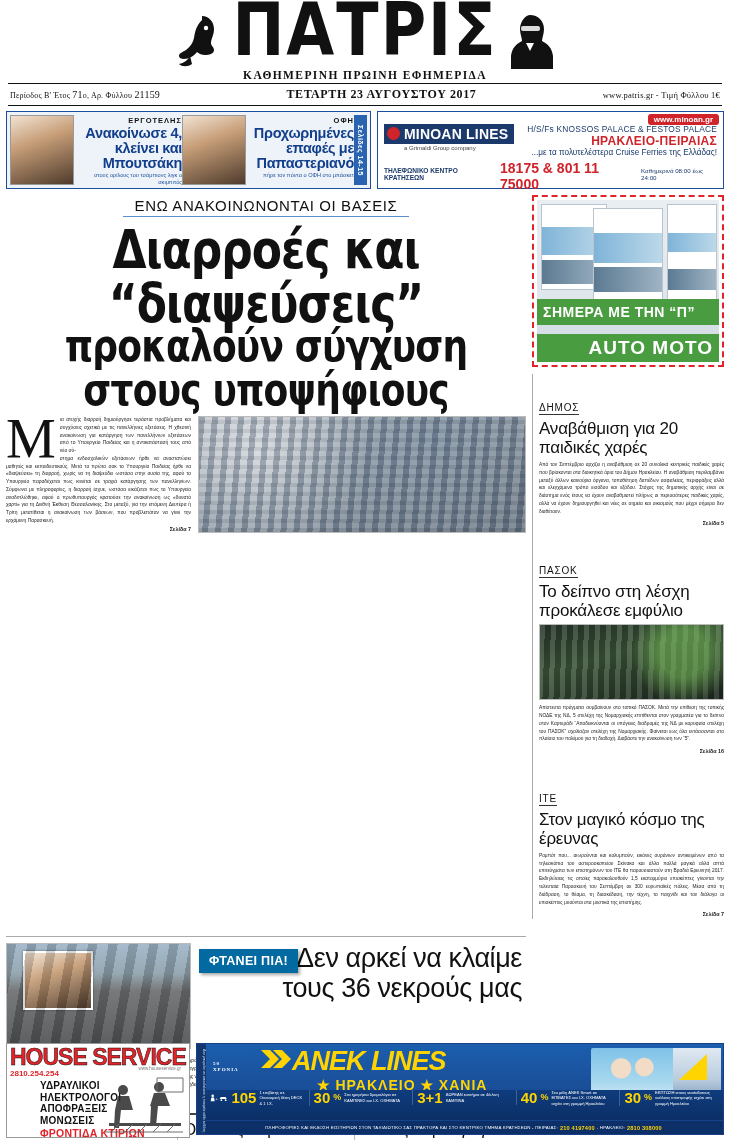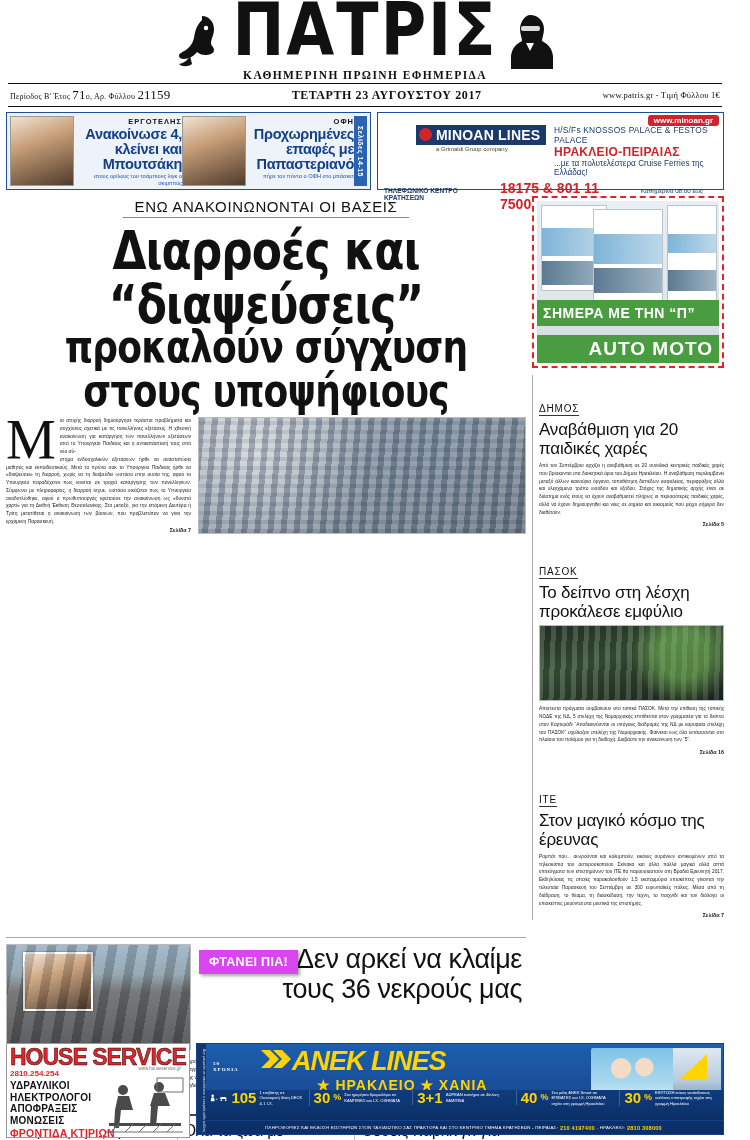--- a/index.html
+++ b/index.html
@@ -25,21 +25,21 @@
     font-weight:bold; font-size:11.5px; letter-spacing:1.4px;
     margin-top:10px; color:#111;
   }
   .mast-rule { border-top:1.6px solid #111; margin:5px 2px 0 2px; }
   .mast-info {
     display:flex; align-items:center; justify-content:space-between;
     padding:3px 4px 3px 4px;
     font-family:"Liberation Serif", serif;
   }
   .mi-left { font-size:8px; letter-spacing:.2px; }
-  .mi-left .big { font-size:13px;text-align:center; }
+  .mi-left .big { font-size:10px;text-align:center; }
   .mi-center { font-size:12px; font-weight:bold; letter-spacing:.6px; }
   .mi-right { font-size:8.5px; letter-spacing:.2px; }
   .mast-rule2 { border-top:1.6px solid #111; margin:0 2px 5px 2px; }
 
   
   .top-strip { display:flex; gap:6px; height:78px; margin-bottom:6px; }
   .sports-box {
     flex:0 0 365px; border:1px solid #1b4f9c; background:#eef3fa;
     display:flex; position:relative; padding:3px;
   }
@@ -55,27 +55,27 @@
     display:flex; align-items:center; justify-content:center;
   }
   .minoan-box {
     flex:1; border:1px solid #1b4f9c; background:#fff; position:relative; padding:4px 6px;
   }
   .mn-url {
     position:absolute; right:4px; top:2px; background:#d1232a; color:#fff;
     font-size:8px; font-weight:bold; padding:1px 6px; border-radius:3px;
   }
   .mn-row { display:flex; gap:8px; align-items:flex-start; margin-top:8px;}
-  .mn-logo { flex:0 0 130px;margin-left:32px; }
+  .mn-logo { flex:0 0 130px; }
   .mn-logo-bar { background:#1b3a6b; color:#fff; font-weight:bold; font-size:14px;
      padding:2px 4px 2px 20px; letter-spacing:.2px; position:relative; }
   .mn-globe { position:absolute; left:3px; top:3px; width:13px;height:13px;border-radius:50%;
      background:#d1232a; }
   .mn-logo-sub { font-size:6px; color:#444; padding-left:20px; margin-top:1px;}
-  .mn-text { flex:1; text-align:left; }
+  .mn-text { flex:1; text-align:right; }
   .mn-l1 { font-size:8.4px; color:#1b3a6b; letter-spacing:.2px;}
   .mn-l2 { font-size:12px; font-weight:bold; color:#d1232a; letter-spacing:.3px; }
   .mn-l3 { font-size:8.2px; color:#1b3a6b; }
   .mn-bot { display:flex; align-items:baseline; justify-content:flex-start; gap:5px; margin-top:3px;}
   .mn-bt1 { font-size:6.6px; font-weight:bold; color:#1b3a6b; }
   .mn-bt2 { font-size:14px; font-weight:bold; color:#d1232a; }
   .mn-bt3 { font-size:6.2px; color:#1b3a6b; }
 
   
   .mainwrap { display:flex; gap:6px; }
@@ -177,41 +177,41 @@
 
   
   .band36 { display:flex; gap:6px; margin-top:8px; border-top:1px solid #aaa; padding-top:6px;}
   .b36-photo { flex:0 0 185px; height:106px; border:1px solid #bbb; position:relative;}
   .b36-right { flex:1; position:relative; }
   .b36-head {
     text-align:right; font-size:27px; line-height:1.12; color:#111; letter-spacing:-.4px;
     padding-right:4px;
   }
   .ftanei {
-    position:absolute; left:2px; top:6px; background:#d946ef; color:#fff;
+    position:absolute; left:2px; top:6px; background:#0369a1; color:#fff;
     font-weight:bold; font-size:12.5px; padding:5px 10px; letter-spacing:.3px;
     box-shadow:2px 2px 3px rgba(0,0,0,.35);
   }
   .b36-body { font-size:4.9px; line-height:1.6; text-align:justify; margin-top:8px; }
 
   
   .trio { display:flex; gap:6px; margin-top:7px; border-top:2px solid #444; padding-top:6px;}
   .tcol { flex:1; border-right:1px solid #bbb; padding-right:6px; }
   .tcol:last-child { border-right:none; padding-right:0; }
   .t-head { font-size:16px; line-height:1.18; color:#111; letter-spacing:-.2px; }
   .t-photo { height:72px; margin-top:5px; border:1px solid #bbb; }
 
   
   .house { border:1px solid #999; margin-top:6px; padding:3px; background:#fff; position:relative; height:95px; overflow:hidden;}
   .hs-title { color:#e2232a; font-weight:bold; font-size:23px; letter-spacing:-1px; line-height:.95;
      -webkit-text-stroke:.5px #111; }
   .hs-phone { color:#e2232a; font-weight:bold; font-size:8px; }
   .hs-url { position:absolute; right:8px; top:22px; font-size:4.5px; color:#777; }
   .hs-list { margin-top:2px; }
-  .hs-list div { font-weight:bold; font-size:10px; letter-spacing:.2px; line-height:1.18; color:#111;}
+  .hs-list div { font-weight:bold; font-size:10px; letter-spacing:.2px; line-height:1.18; color:#111;margin-left:30px;}
   .hs-last { color:#e2232a !important; font-size:10.5px !important; }
   .hs-art { position:absolute; right:2px; top:30px; width:86px; height:62px; opacity:.85;}
 
   
   .anek { margin-top:6px; border:1px solid #1b3f86; height:92px; position:relative; overflow:hidden;
      background:linear-gradient(180deg,#1b5fae 0%,#1a4f99 45%,#123f86 100%); }
   .anek-side { position:absolute; left:0; top:0; bottom:0; width:9px; background:#12366f; color:#cfe0f5;
      writing-mode:vertical-rl; font-size:3.6px; text-align:center; padding-top:3px;}
   .anek-50 { position:absolute; left:16px; top:3px; color:#ffd400; font-weight:bold; font-size:26px;
      font-family:"Liberation Serif", serif; line-height:.8;}

